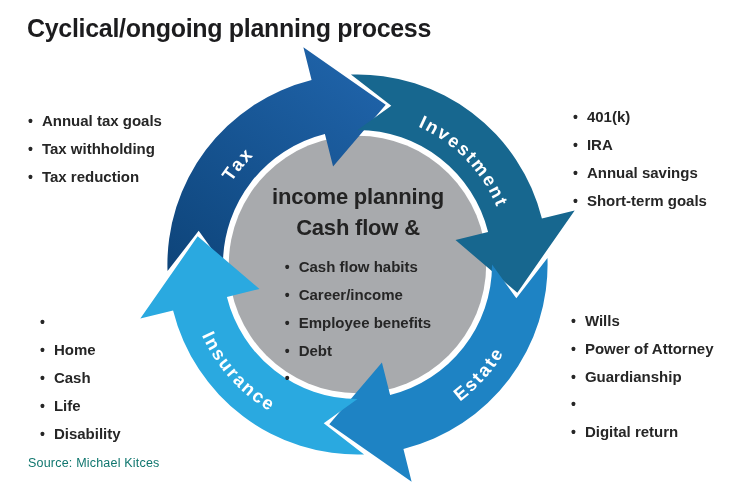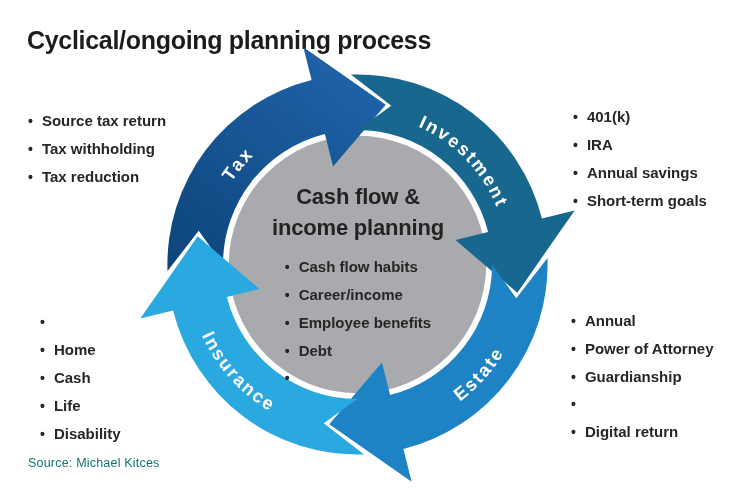--- a/index.html
+++ b/index.html
@@ -3,21 +3,21 @@
 <meta charset="utf-8">
 <style>
   html,body{margin:0;padding:0;}
   body{
     width:740px;height:502px;position:relative;overflow:hidden;
     background:#ffffff;
     font-family:"Liberation Sans", sans-serif;
     color:#232323;
   }
   .page-title{
-    position:absolute;left:27px;top:26px;
+    position:absolute;left:27px;top:14px;
     font-size:25px;font-weight:800;letter-spacing:-0.3px;color:#1c1c1e;text-align:right;
   }
   .diagram{
     position:absolute;left:65px;top:-28px;width:585px;height:585px;
   }
   .arc-label{
     fill:#ffffff;font-weight:bold;font-size:12.5px;letter-spacing:1.4px;
     font-family:"Liberation Sans", sans-serif;
   }
   .center-block{
@@ -86,22 +86,22 @@
   <text class="arc-label">
     <textPath href="#estateLabelPath" startOffset="50%" text-anchor="middle">Estate</textPath>
   </text>
   <text class="arc-label">
     <textPath href="#insureLabelPath" startOffset="50%" text-anchor="middle">Insurance</textPath>
   </text>
 </svg>
 
 <div class="center-block">
   <div class="center-heading">
+    <div>income planning</div>
     <div>Cash flow &amp;</div>
-    <div>income planning</div>
   </div>
   <div class="center-list bullet-list">
     <div class="item">
         <span class="dot">•</span>
         <span>Cash flow habits</span>
       </div>
     <div class="item">
         <span class="dot">•</span>
         <span>Career/income</span>
       </div>
@@ -115,21 +115,21 @@
       </div>
     <div class="item">
         <span class="dot">•</span>
       </div>
   </div>
 </div>
 
 <div class="side-list bullet-list list-tax">
   <div class="item">
       <span class="dot">•</span>
-      <span>Source tax return</span>
+      <span>Annual tax goals</span>
     </div>
   <div class="item">
       <span class="dot">•</span>
       <span>Tax withholding</span>
     </div>
   <div class="item">
       <span class="dot">•</span>
       <span>Tax reduction</span>
     </div>
 </div>
@@ -149,21 +149,21 @@
     </div>
   <div class="item">
       <span class="dot">•</span>
       <span>Short-term goals</span>
     </div>
 </div>
 
 <div class="side-list bullet-list list-estate">
   <div class="item">
       <span class="dot">•</span>
-      <span>Annual</span>
+      <span>Wills</span>
     </div>
   <div class="item">
       <span class="dot">•</span>
       <span>Power of Attorney</span>
     </div>
   <div class="item">
       <span class="dot">•</span>
       <span>Guardianship</span>
     </div>
   <div class="item">

